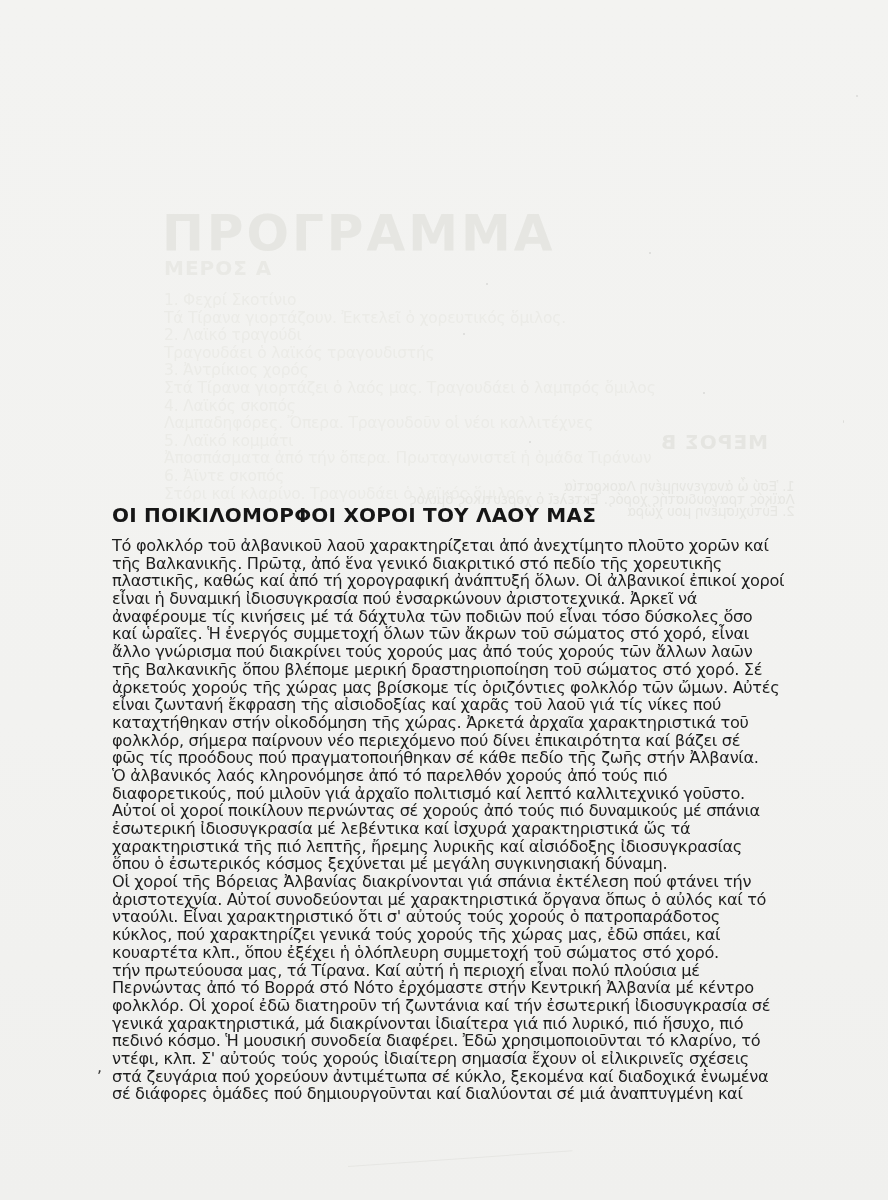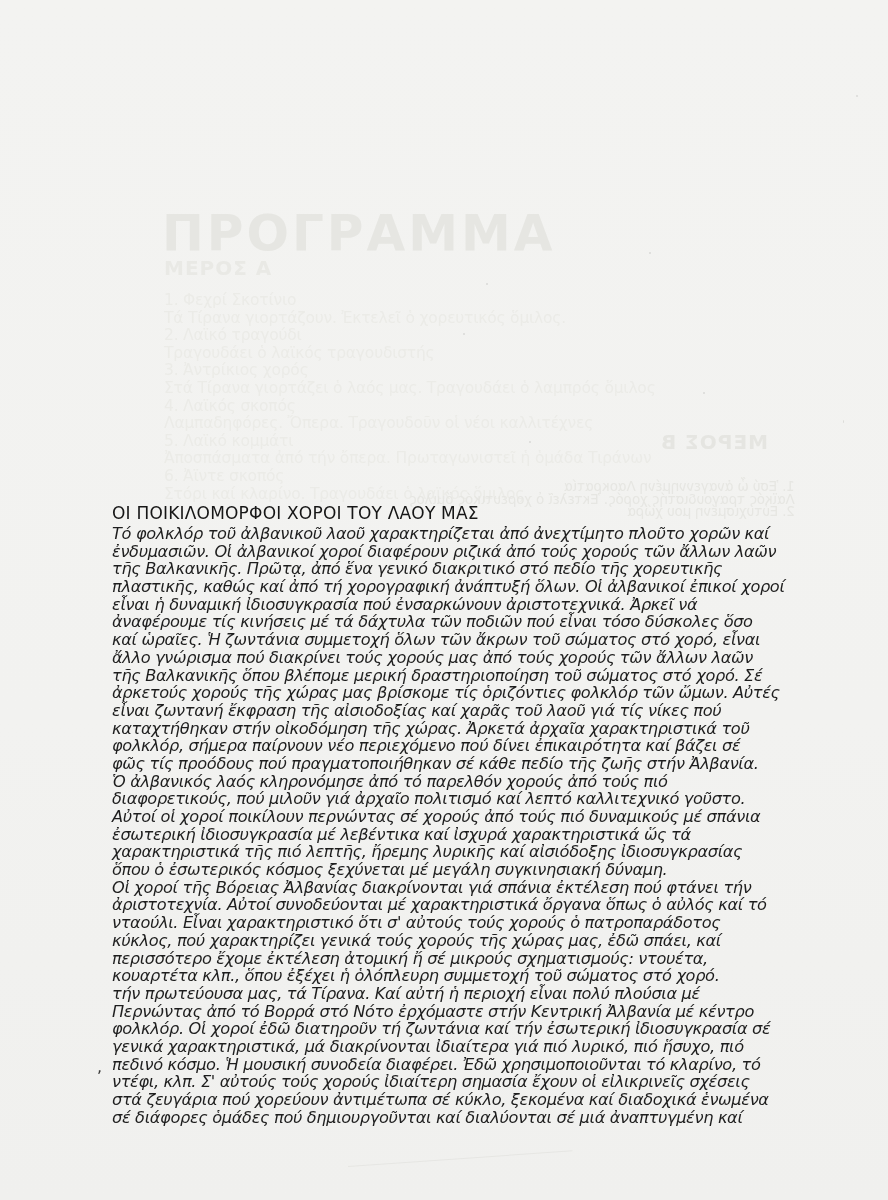--- a/index.html
+++ b/index.html
@@ -44,25 +44,25 @@
     position:absolute;right:93px;top:480px;
     font-size:13.5px;line-height:12.5px;letter-spacing:-0.2px;
     transform:scaleX(-1);
     filter:blur(0.55px);
   }
   .bt-mirror > div{white-space:nowrap;color:#e6e6e2;}
 
   
   .article{position:absolute;left:112px;top:503px;width:690px;}
   .article h1{
-    margin:0 0 2px 0;
-    font-size:17px;font-weight:normal;letter-spacing:0.2px;
+    margin:0 0 10px 0;
+    font-size:20px;font-weight:bold;letter-spacing:0.2px;
     color:#161616;white-space:nowrap;
   }
-  .article-body{color:#1e1e1e;font-style:italic;}
+  .article-body{color:#1e1e1e;}
   .article-body > div{
     white-space:nowrap;
     font-size:16.2px;line-height:17.68px;letter-spacing:-0.35px;
   }
 
   
   .stray-comma{
     position:absolute;left:97px;top:1057px;
     font-size:16px;color:#3a3a3a;
   }
@@ -102,44 +102,42 @@
         <div>1. Ἐσύ ὦ ἀναγεννημένη Λαοκρατία</div>
         <div>Λαϊκός τραγουδιστής χορός. Ἐκτελεῖ ὁ χορευτικός ὅμιλος</div>
         <div>2. Εὐτυχισμένη μου χώρα</div>
       </div>
   </div>
 
   <div class="article">
     <h1>ΟΙ ΠΟΙΚΙΛΟΜΟΡΦΟΙ ΧΟΡΟΙ ΤΟΥ ΛΑΟΥ ΜΑΣ</h1>
     <div class="article-body">
         <div>Τό φολκλόρ τοῦ ἀλβανικοῦ λαοῦ χαρακτηρίζεται ἀπό ἀνεχτίμητο πλοῦτο χορῶν καί</div>
-        <div>ἐνδυμασιῶν. Οἱ ἀλβανικοί χοροί διαφέρουν ριζικά ἀπό τούς χορούς τῶν ἄλλων λαῶν</div>
         <div>τῆς Βαλκανικῆς. Πρῶτᾳ, ἀπό ἕνα γενικό διακριτικό στό πεδίο τῆς χορευτικῆς</div>
         <div>πλαστικῆς, καθώς καί ἀπό τή χορογραφική ἀνάπτυξή ὅλων. Οἱ ἀλβανικοί ἐπικοί χοροί</div>
         <div>εἶναι ἡ δυναμική ἰδιοσυγκρασία πού ἐνσαρκώνουν ἀριστοτεχνικά. Ἀρκεῖ νά</div>
         <div>ἀναφέρουμε τίς κινήσεις μέ τά δάχτυλα τῶν ποδιῶν πού εἶναι τόσο δύσκολες ὅσο</div>
-        <div>καί ὡραῖες. Ἡ ζωντάνια συμμετοχή ὅλων τῶν ἄκρων τοῦ σώματος στό χορό, εἶναι</div>
+        <div>καί ὡραῖες. Ἡ ἐνεργός συμμετοχή ὅλων τῶν ἄκρων τοῦ σώματος στό χορό, εἶναι</div>
         <div>ἄλλο γνώρισμα πού διακρίνει τούς χορούς μας ἀπό τούς χορούς τῶν ἄλλων λαῶν</div>
         <div>τῆς Βαλκανικῆς ὅπου βλέπομε μερική δραστηριοποίηση τοῦ σώματος στό χορό. Σέ</div>
         <div>ἀρκετούς χορούς τῆς χώρας μας βρίσκομε τίς ὁριζόντιες φολκλόρ τῶν ὤμων. Αὐτές</div>
         <div>εἶναι ζωντανή ἔκφραση τῆς αἰσιοδοξίας καί χαρᾶς τοῦ λαοῦ γιά τίς νίκες πού</div>
         <div>καταχτήθηκαν στήν οἰκοδόμηση τῆς χώρας. Ἀρκετά ἀρχαῖα χαρακτηριστικά τοῦ</div>
         <div>φολκλόρ, σήμερα παίρνουν νέο περιεχόμενο πού δίνει ἐπικαιρότητα καί βάζει σέ</div>
         <div>φῶς τίς προόδους πού πραγματοποιήθηκαν σέ κάθε πεδίο τῆς ζωῆς στήν Ἀλβανία.</div>
         <div>Ὁ ἀλβανικός λαός κληρονόμησε ἀπό τό παρελθόν χορούς ἀπό τούς πιό</div>
         <div>διαφορετικούς, πού μιλοῦν γιά ἀρχαῖο πολιτισμό καί λεπτό καλλιτεχνικό γοῦστο.</div>
         <div>Αὐτοί οἱ χοροί ποικίλουν περνώντας σέ χορούς ἀπό τούς πιό δυναμικούς μέ σπάνια</div>
         <div>ἐσωτερική ἰδιοσυγκρασία μέ λεβέντικα καί ἰσχυρά χαρακτηριστικά ὥς τά</div>
         <div>χαρακτηριστικά τῆς πιό λεπτῆς, ἤρεμης λυρικῆς καί αἰσιόδοξης ἰδιοσυγκρασίας</div>
         <div>ὅπου ὁ ἐσωτερικός κόσμος ξεχύνεται μέ μεγάλη συγκινησιακή δύναμη.</div>
         <div>Οἱ χοροί τῆς Βόρειας Ἀλβανίας διακρίνονται γιά σπάνια ἐκτέλεση πού φτάνει τήν</div>
         <div>ἀριστοτεχνία. Αὐτοί συνοδεύονται μέ χαρακτηριστικά ὄργανα ὅπως ὁ αὐλός καί τό</div>
         <div>νταούλι. Εἶναι χαρακτηριστικό ὅτι σ' αὐτούς τούς χορούς ὁ πατροπαράδοτος</div>
         <div>κύκλος, πού χαρακτηρίζει γενικά τούς χορούς τῆς χώρας μας, ἐδῶ σπάει, καί</div>
-        <div>περισσότερο ἔχομε ἐκτέλεση ἀτομική ἤ σέ μικρούς σχηματισμούς: ντουέτα,</div>
         <div>κουαρτέτα κλπ., ὅπου ἐξέχει ἡ ὁλόπλευρη συμμετοχή τοῦ σώματος στό χορό.</div>
         <div>τήν πρωτεύουσα μας, τά Τίρανα. Καί αὐτή ἡ περιοχή εἶναι πολύ πλούσια μέ</div>
         <div>Περνώντας ἀπό τό Βορρά στό Νότο ἐρχόμαστε στήν Κεντρική Ἀλβανία μέ κέντρο</div>
         <div>φολκλόρ. Οἱ χοροί ἐδῶ διατηροῦν τή ζωντάνια καί τήν ἐσωτερική ἰδιοσυγκρασία σέ</div>
         <div>γενικά χαρακτηριστικά, μά διακρίνονται ἰδιαίτερα γιά πιό λυρικό, πιό ἥσυχο, πιό</div>
         <div>πεδινό κόσμο. Ἡ μουσική συνοδεία διαφέρει. Ἐδῶ χρησιμοποιοῦνται τό κλαρίνο, τό</div>
         <div>ντέφι, κλπ. Σ' αὐτούς τούς χορούς ἰδιαίτερη σημασία ἔχουν οἱ εἰλικρινεῖς σχέσεις</div>
         <div>στά ζευγάρια πού χορεύουν ἀντιμέτωπα σέ κύκλο, ξεκομένα καί διαδοχικά ἑνωμένα</div>
         <div>σέ διάφορες ὁμάδες πού δημιουργοῦνται καί διαλύονται σέ μιά ἀναπτυγμένη καί</div>
       </div>

